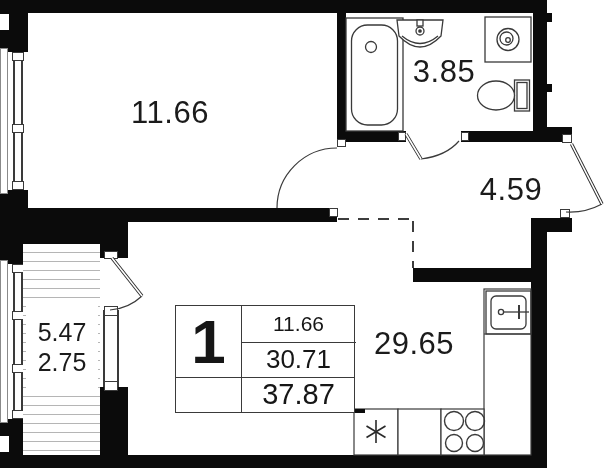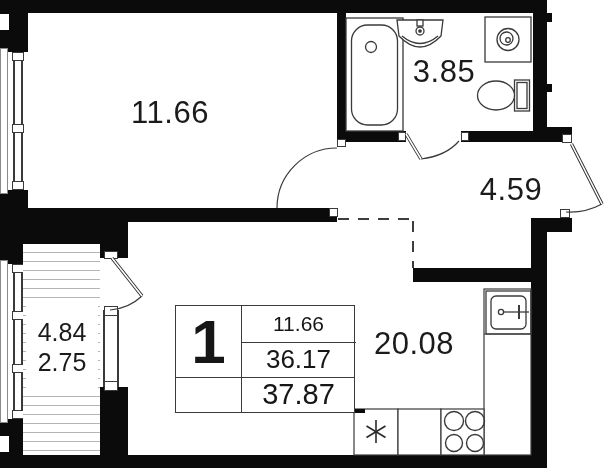--- a/index.html
+++ b/index.html
@@ -163,27 +163,27 @@
       <circle cx="454" cy="421" r="9.5"></circle>
       <circle cx="475" cy="421" r="9.5"></circle>
       <circle cx="454" cy="443" r="8.5"></circle>
       <circle cx="475" cy="443" r="8.5"></circle>
     </g>
   </svg>
 
   <div class="lbl lbl-big" style="left:170px;top:113px;">11.66</div>
   <div class="lbl lbl-big" style="left:444px;top:72px;">3.85</div>
   <div class="lbl lbl-big" style="left:483px;top:190px;margin-left:28px;">4.59</div>
-  <div class="lbl lbl-big" style="left:414px;top:344px;">20.08</div>
-  <div class="lbl lbl-mid" style="left:62px;top:332px;">4.84</div>
+  <div class="lbl lbl-big" style="left:414px;top:344px;">29.65</div>
+  <div class="lbl lbl-mid" style="left:62px;top:332px;">5.47</div>
   <div class="lbl lbl-mid" style="left:62px;top:362px;">2.75</div>
 
   <div class="legend">
     <div class="vline"></div>
     <div class="hline1"></div>
     <div class="hline2"></div>
     <div class="cell c-badge">1</div>
     <div class="cell c-live">11.66</div>
-    <div class="cell c-area">36.17</div>
+    <div class="cell c-area">30.71</div>
     <div class="cell c-total">37.87</div>
   </div>
 
 </div>
 
 </body></html>

